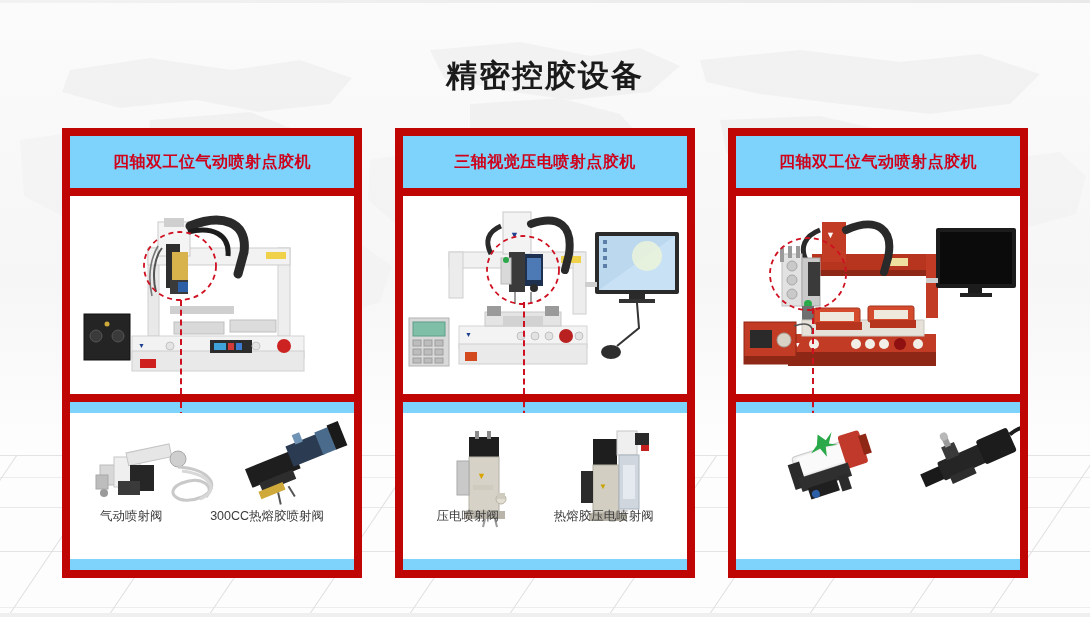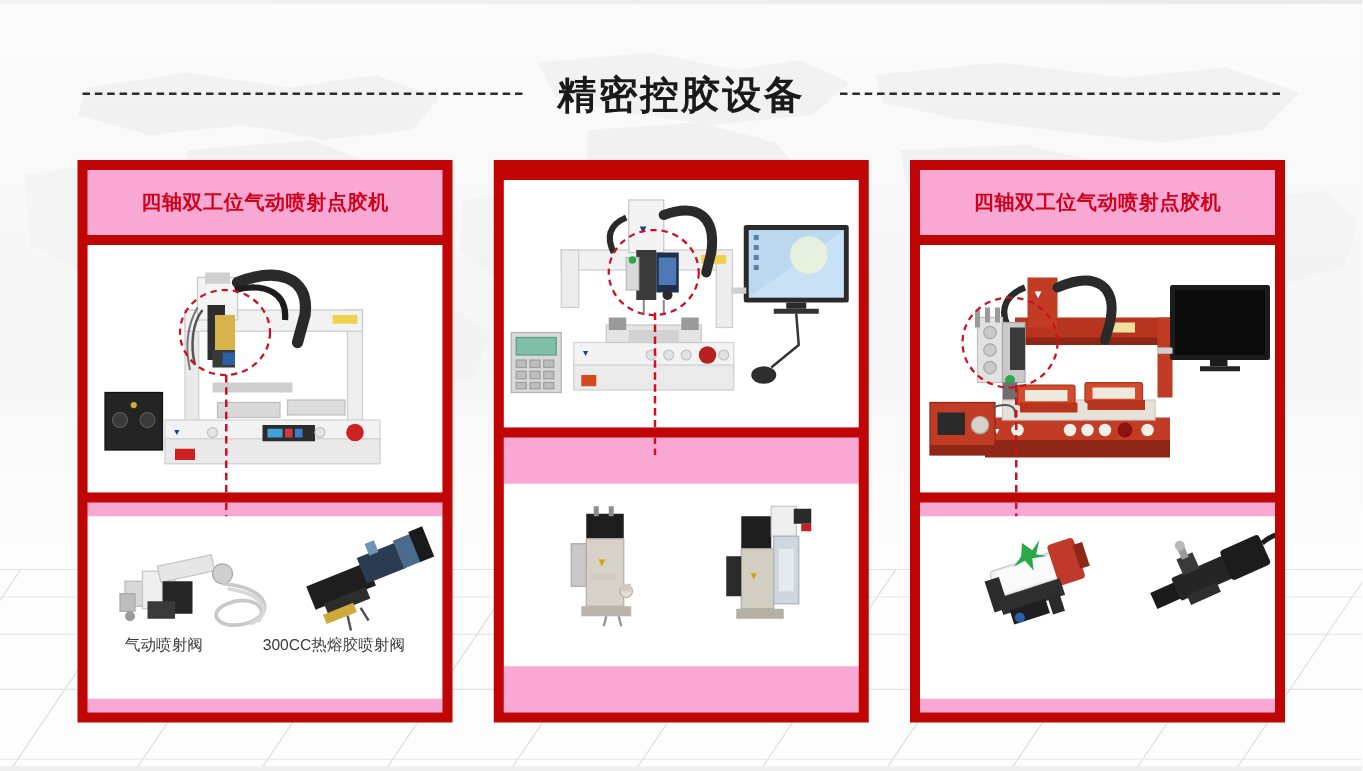--- a/index.html
+++ b/index.html
@@ -17,33 +17,33 @@
   .bg-floor{position:absolute;left:0;top:455px;width:1090px;height:162px;overflow:hidden;background:#fdfdfd;}
   .bg-floor .hline{position:absolute;left:0;width:1090px;height:1px;background:#e3e3e3;}
   .bg-floor .dline{position:absolute;top:-20px;width:1px;height:260px;background:#e0e0e0;
      transform-origin:top center;}
   .bg-topline{position:absolute;left:0;top:0;width:1090px;height:3px;
      background:linear-gradient(90deg,#f2f2f2,#e9e9e9);}
   .bg-botline{position:absolute;left:0;bottom:0;width:1090px;height:4px;background:#efefef;}
 
   
   .title-row{position:absolute;left:0;top:52px;width:1090px;height:46px;
-     display:flex;align-items:center;justify-content:center;gap:28px;}
+     display:flex;align-items:center;justify-content:center;gap:28px;flex-direction:column;}
   .dash{flex:1;height:0;border-top:2px dashed #2b2b2b;max-width:352px;}
   .dash.left{margin-left:60px;}
   .dash.right{margin-right:60px;}
   .title-text{font-size:31px;font-weight:bold;color:#1a1a1a;letter-spacing:2px;
      white-space:nowrap;line-height:1;}
 
   
   .cards{position:absolute;left:62px;top:128px;width:966px;height:450px;
      display:flex;justify-content:space-between;}
   .card{width:300px;height:450px;background:#c00505;
      box-sizing:border-box;padding:8px;display:flex;flex-direction:column;}
-  .card .panel{background:#f9a8d4;width:100%;box-sizing:border-box;}
+  .card .panel{background:#7dd3fc;width:100%;box-sizing:border-box;}
   .panel.head{height:52px;display:flex;align-items:center;justify-content:center;}
   .head-text{color:#d0021b;font-size:16px;font-weight:bold;letter-spacing:.5px;white-space:nowrap;}
   .gap{height:8px;flex:none;}
   .panel.photo{height:198px;position:relative;overflow:hidden;}
   .panel.valves{flex:1;position:relative;overflow:hidden;
      display:flex;flex-direction:column;justify-content:flex-start;}
 
   .photo-svg{position:absolute;left:0;top:0;width:100%;height:100%;}
   .valve-svg{position:absolute;left:0;top:0;width:100%;height:100%;}
 
@@ -196,20 +196,23 @@
           </g>
         </svg>
         <div class="valve-labels">
           <div class="valve-label">气动喷射阀</div>
           <div class="valve-label">300CC热熔胶喷射阀</div>
         </div>
       </div>
     </div>
 
     <div class="card">
+      <div class="panel head">
+        <span class="head-text">三轴视觉压电喷射点胶机</span>
+      </div>
       <div class="gap"></div>
       <div class="panel photo">
         <svg class="photo-svg" viewBox="0 0 284 198" preserveAspectRatio="xMidYMid meet">
           <rect x="0" y="0" width="284" height="198" fill="#fff"></rect>
 
           <rect x="46" y="56" width="136" height="16" fill="#f1f1f1" stroke="#cdcdcd"></rect>
           <rect x="46" y="56" width="14" height="46" fill="#ececec" stroke="#cfcfcf"></rect>
           <rect x="170" y="56" width="13" height="62" fill="#ededed" stroke="#cfcfcf"></rect>
           <rect x="158" y="60" width="20" height="7" fill="#f0d24a"></rect>
 
@@ -303,20 +306,24 @@
             <rect x="56" y="2" width="14" height="12" fill="#2a2a2a"></rect>
             <rect x="62" y="14" width="8" height="6" fill="#c42020"></rect>
             <rect x="14" y="34" width="26" height="48" fill="#d2cec2" stroke="#b2aea2"></rect>
             <rect x="2" y="40" width="12" height="32" fill="#2b2b2b"></rect>
             <rect x="40" y="24" width="20" height="54" fill="#cfd6dd" stroke="#aab4bd"></rect>
             <rect x="44" y="34" width="12" height="34" fill="#e4eaf0"></rect>
             <text x="20" y="58" font-size="8" fill="#c9a400">▼</text>
             <rect x="10" y="82" width="38" height="8" fill="#b4b0a4"></rect>
           </g>
         </svg>
+        <div class="valve-labels">
+          <div class="valve-label">压电喷射阀</div>
+          <div class="valve-label">热熔胶压电喷射阀</div>
+        </div>
       </div>
     </div>
 
     <div class="card">
       <div class="panel head">
         <span class="head-text">四轴双工位气动喷射点胶机</span>
       </div>
       <div class="gap"></div>
       <div class="panel photo">
         <svg class="photo-svg" viewBox="0 0 284 198" preserveAspectRatio="xMidYMid meet">

